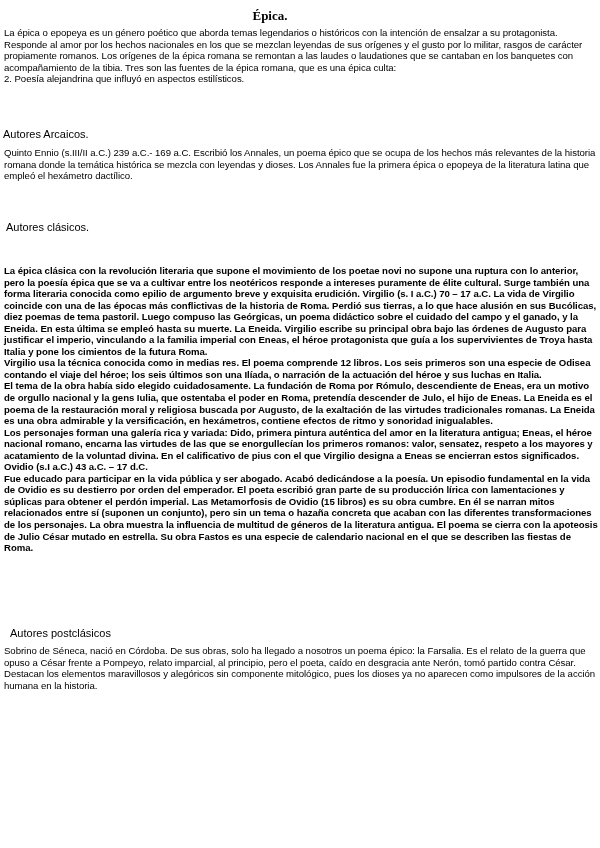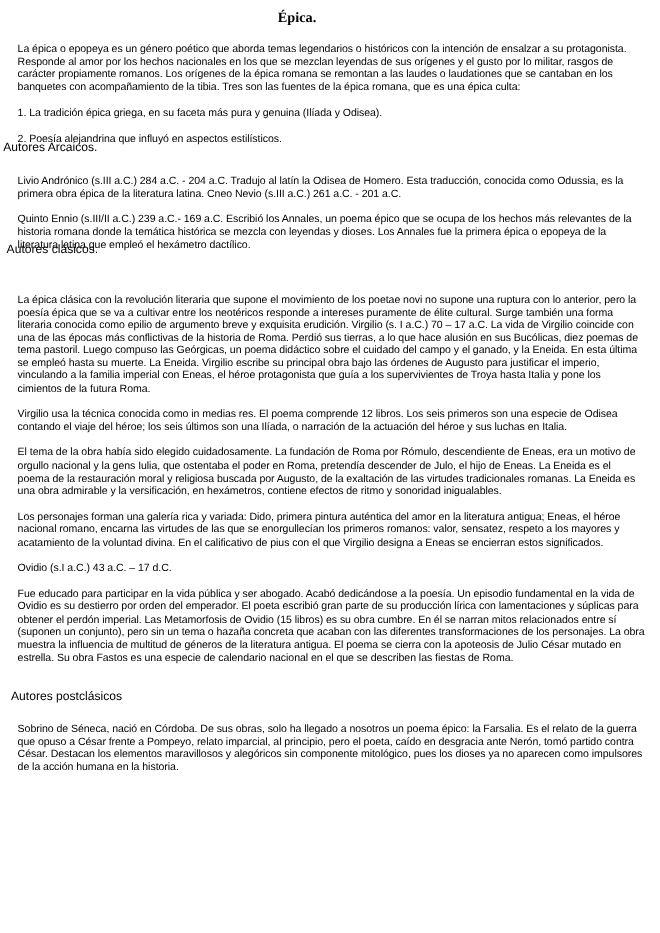--- a/index.html
+++ b/index.html
@@ -35,50 +35,48 @@
     }
     .block {
       position: absolute;
       left: 4px;
       width: 594px;
       font-size: 9.6px;
       line-height: 11.55px;
       letter-spacing: -0.05px;
     }
     .block p {
-      margin: 12px;
+      margin: 0;
     }
     .heading {
       position: absolute;
       font-weight: normal;
       font-size: 11px;
       line-height: 12px;
     }
   </style>
 </head>
 <body>
 
 <div class="page">
 
   <div class="title">Épica.</div>
 
   <div class="block" style="top:27px;">
     <p>La épica o epopeya es un género poético que aborda temas legendarios o históricos con la intención de ensalzar a su protagonista. Responde al amor por los hechos nacionales en los que se mezclan leyendas de sus orígenes y el gusto por lo militar, rasgos de carácter propiamente romanos. Los orígenes de la épica romana se remontan a las laudes o laudationes que se cantaban en los banquetes con acompañamiento de la tibia. Tres son las fuentes de la épica romana, que es una épica culta:</p>
-    <p>1. La tradición épica griega, en su faceta más pura y genuina (Ilíada y Odisea).</p>
     <p>2. Poesía alejandrina que influyó en aspectos estilísticos.</p>
   </div>
 
   <div class="heading" style="left:3px; top:128px;">Autores Arcaicos.</div>
   <div class="block" style="top:147px;">
-    <p>Livio Andrónico (s.III a.C.) 284 a.C. - 204 a.C. Tradujo al latín la Odisea de Homero. Esta traducción, conocida como Odussia, es la primera obra épica de la literatura latina. Cneo Nevio (s.III a.C.) 261 a.C. - 201 a.C.</p>
     <p>Quinto Ennio (s.III/II a.C.) 239 a.C.- 169 a.C. Escribió los Annales, un poema épico que se ocupa de los hechos más relevantes de la historia romana donde la temática histórica se mezcla con leyendas y dioses. Los Annales fue la primera épica o epopeya de la literatura latina que empleó el hexámetro dactílico.</p>
   </div>
 
   <div class="heading" style="left:6px; top:221px;">Autores clásicos.</div>
-  <div class="block" style="top:255px;">
+  <div class="block" style="top:265px;font-weight:bold;">
     <p>La épica clásica con la revolución literaria que supone el movimiento de los poetae novi no supone una ruptura con lo anterior, pero la poesía épica que se va a cultivar entre los neotéricos responde a intereses puramente de élite cultural. Surge también una forma literaria conocida como epilio de argumento breve y exquisita erudición. Virgilio (s. I a.C.) 70 – 17 a.C. La vida de Virgilio coincide con una de las épocas más conflictivas de la historia de Roma. Perdió sus tierras, a lo que hace alusión en sus Bucólicas, diez poemas de tema pastoril. Luego compuso las Geórgicas, un poema didáctico sobre el cuidado del campo y el ganado, y la Eneida. En esta última se empleó hasta su muerte. La Eneida. Virgilio escribe su principal obra bajo las órdenes de Augusto para justificar el imperio, vinculando a la familia imperial con Eneas, el héroe protagonista que guía a los supervivientes de Troya hasta Italia y pone los cimientos de la futura Roma.</p>
     <p>Virgilio usa la técnica conocida como in medias res. El poema comprende 12 libros. Los seis primeros son una especie de Odisea contando el viaje del héroe; los seis últimos son una Ilíada, o narración de la actuación del héroe y sus luchas en Italia.</p>
     <p>El tema de la obra había sido elegido cuidadosamente. La fundación de Roma por Rómulo, descendiente de Eneas, era un motivo de orgullo nacional y la gens Iulia, que ostentaba el poder en Roma, pretendía descender de Julo, el hijo de Eneas. La Eneida es el poema de la restauración moral y religiosa buscada por Augusto, de la exaltación de las virtudes tradicionales romanas. La Eneida es una obra admirable y la versificación, en hexámetros, contiene efectos de ritmo y sonoridad inigualables.</p>
     <p>Los personajes forman una galería rica y variada: Dido, primera pintura auténtica del amor en la literatura antigua; Eneas, el héroe nacional romano, encarna las virtudes de las que se enorgullecían los primeros romanos: valor, sensatez, respeto a los mayores y acatamiento de la voluntad divina. En el calificativo de pius con el que Virgilio designa a Eneas se encierran estos significados.</p>
     <p>Ovidio (s.I a.C.) 43 a.C. – 17 d.C.</p>
     <p>Fue educado para participar en la vida pública y ser abogado. Acabó dedicándose a la poesía. Un episodio fundamental en la vida de Ovidio es su destierro por orden del emperador. El poeta escribió gran parte de su producción lírica con lamentaciones y súplicas para obtener el perdón imperial. Las Metamorfosis de Ovidio (15 libros) es su obra cumbre. En él se narran mitos relacionados entre sí (suponen un conjunto), pero sin un tema o hazaña concreta que acaban con las diferentes transformaciones de los personajes. La obra muestra la influencia de multitud de géneros de la literatura antigua. El poema se cierra con la apoteosis de Julio César mutado en estrella. Su obra Fastos es una especie de calendario nacional en el que se describen las fiestas de Roma.</p>
   </div>
 
   <div class="heading" style="left:10px; top:627px;">Autores postclásicos</div>
   <div class="block" style="top:645px;">

